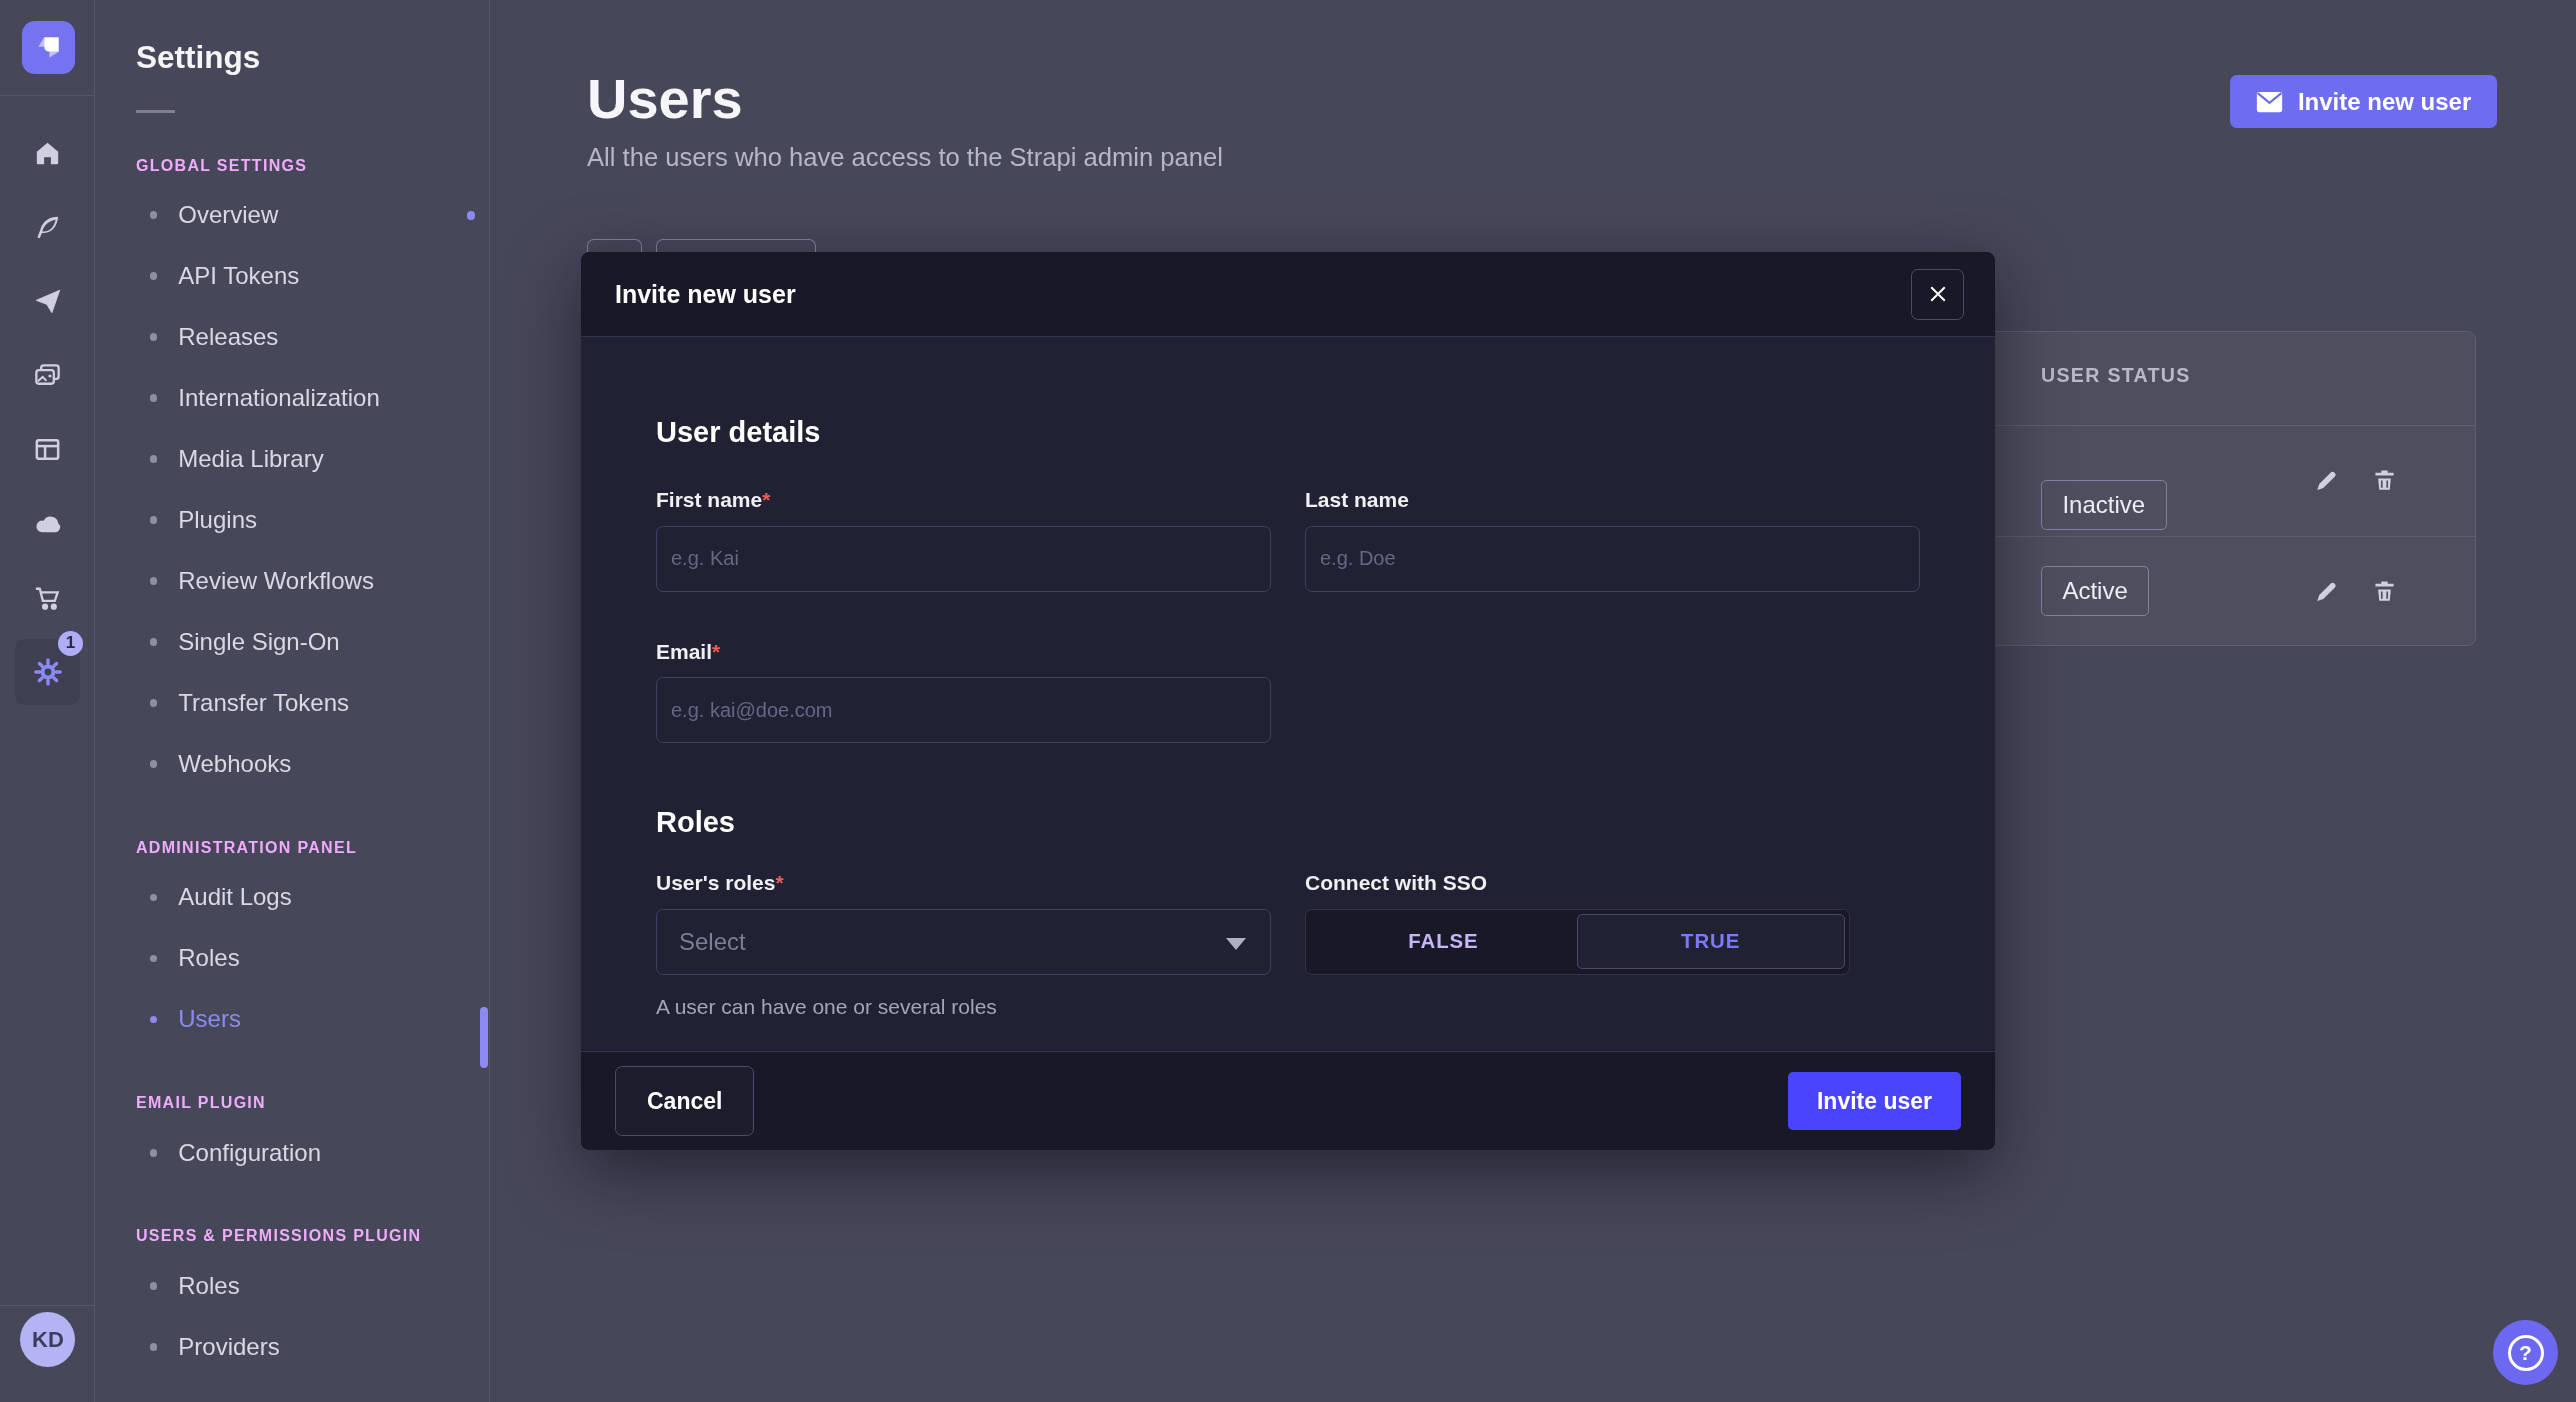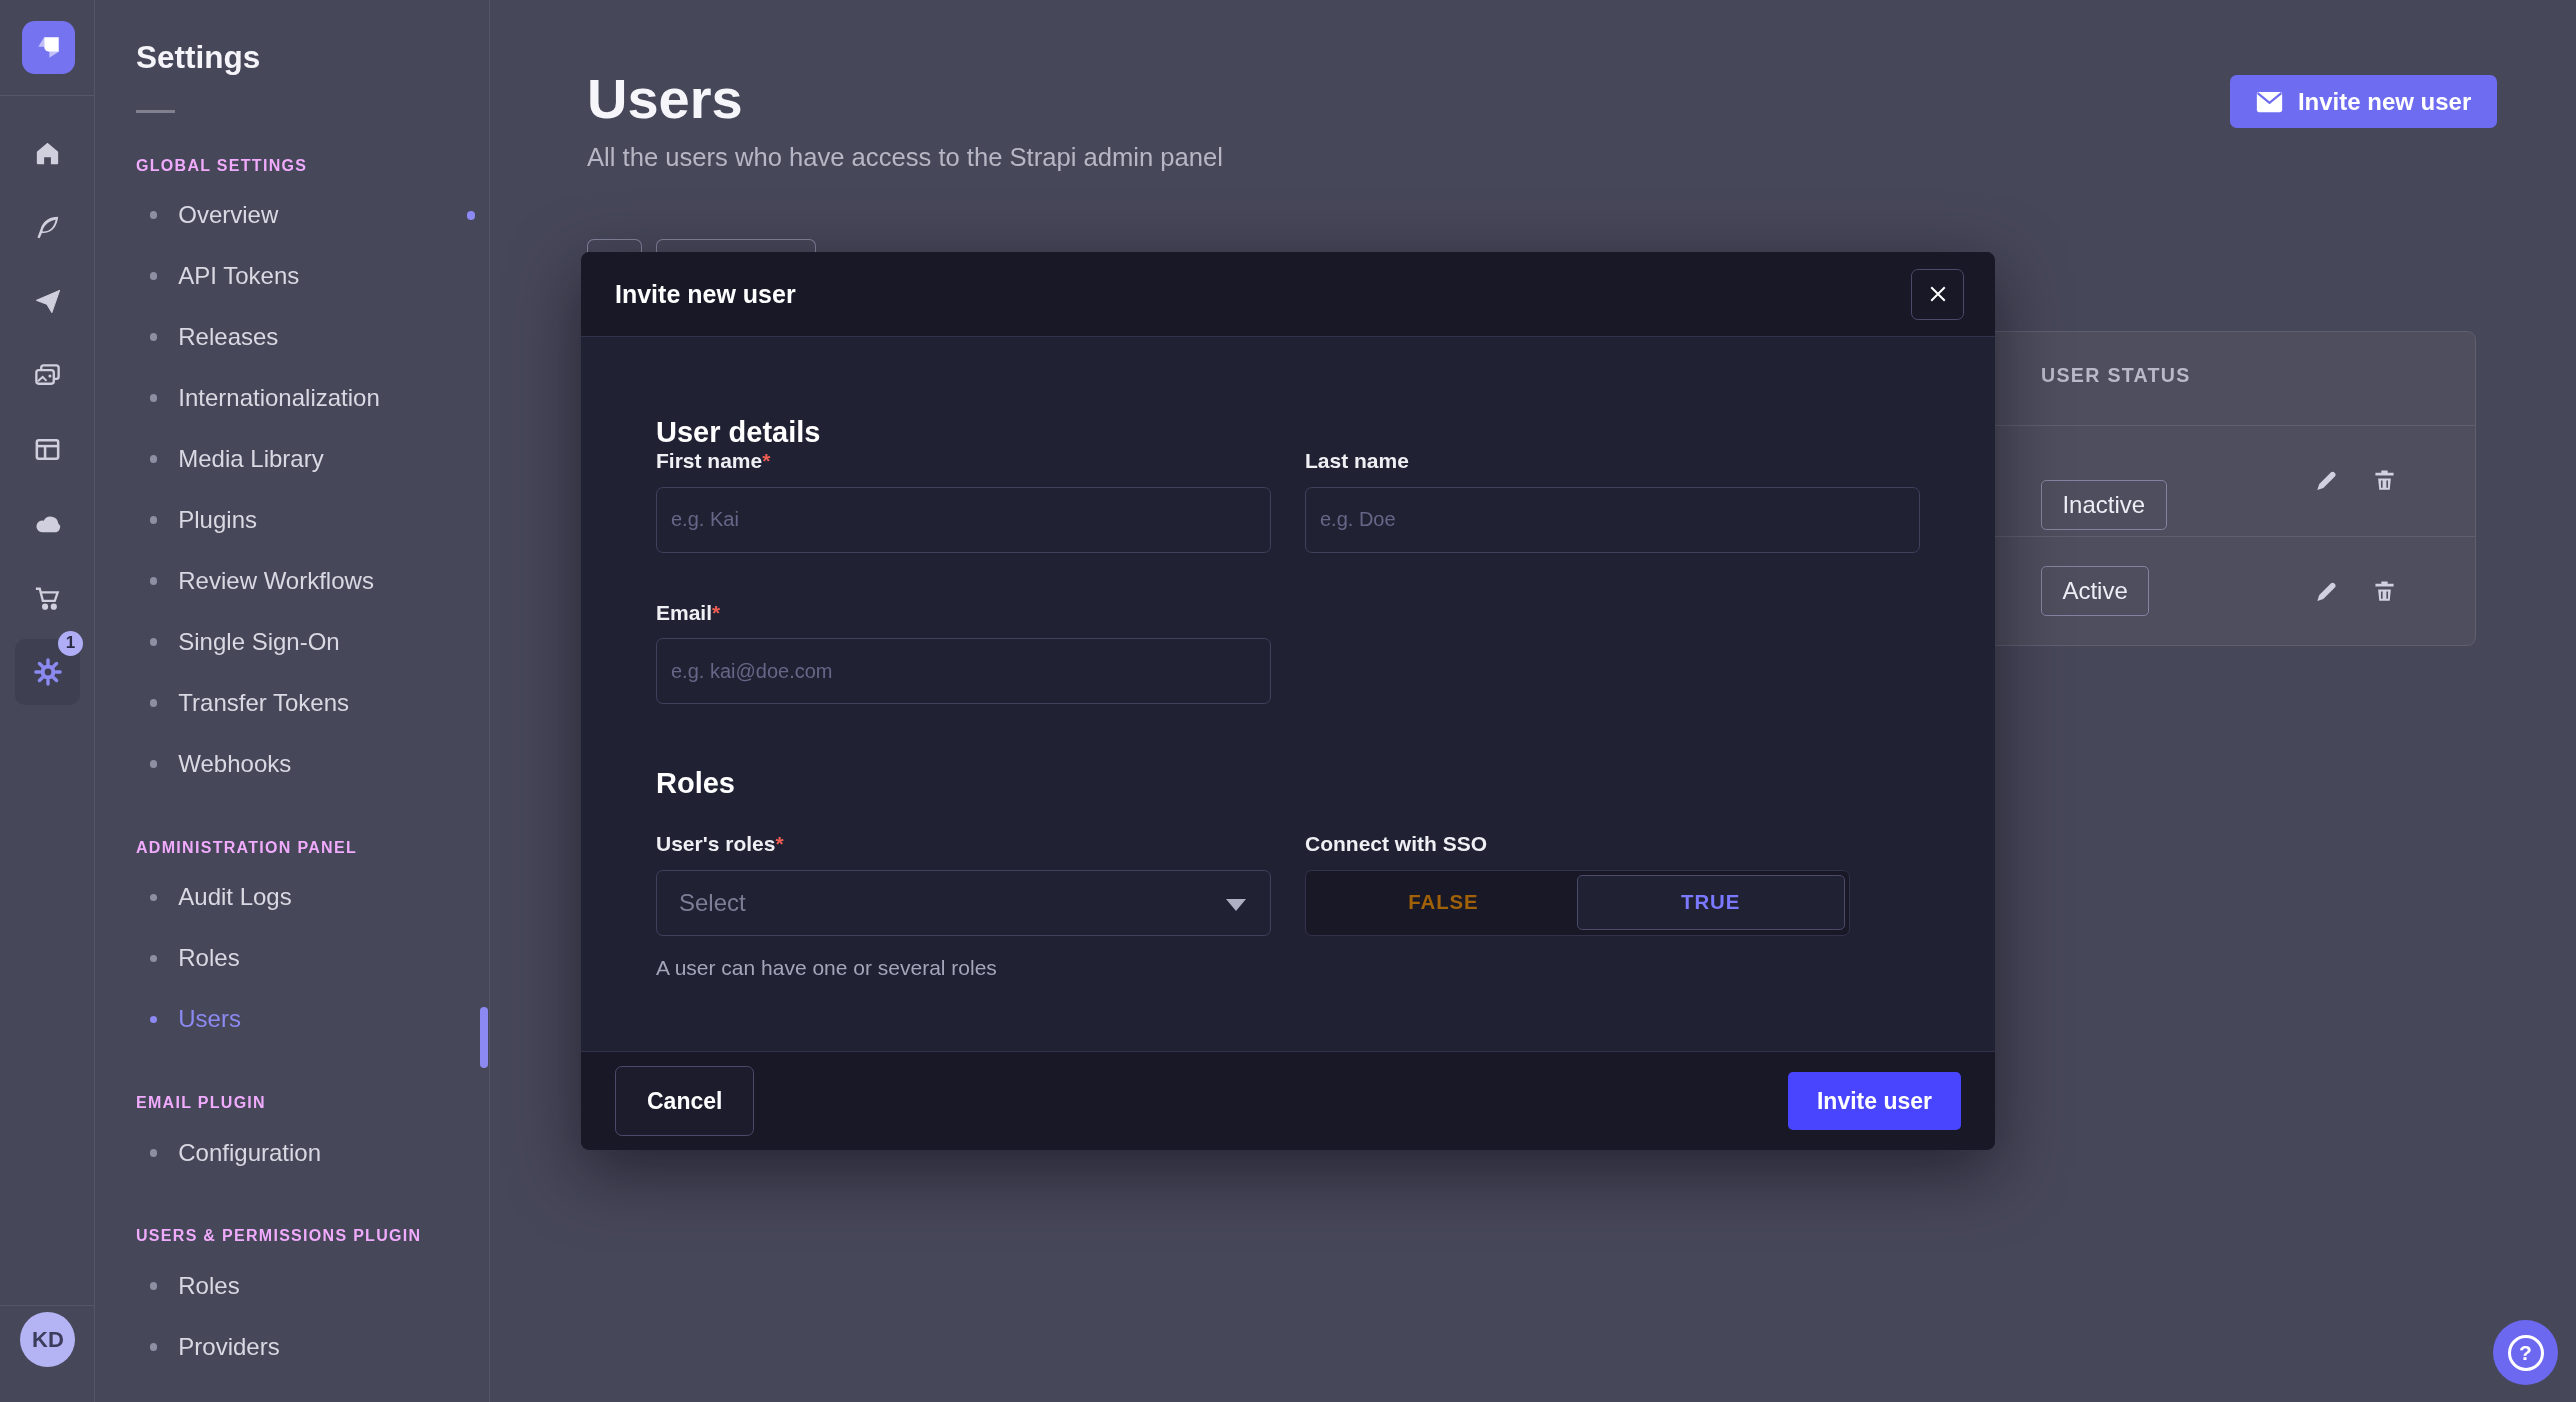--- a/index.html
+++ b/index.html
@@ -118,21 +118,21 @@
   }
   .modal-title { font-size: 25px; font-weight: 600; color: #ffffff; }
   .modal-close {
     margin-left: auto; width: 53px; height: 51px; background: transparent;
     border: 0.9px solid #4a4a6a; border-radius: 6.8px; cursor: pointer;
     display: flex; align-items: center; justify-content: center; color: #ffffff;
   }
   .modal-body { position: absolute; top: 86px; left: 0; width: 100%; padding: 78px 75px 0; }
   .section-heading { font-size: 29px; font-weight: bold; color: #ffffff; }
   .fields-grid { display: grid; grid-template-columns: 615px 615px; column-gap: 34px; }
-  .grid-details { }
+  .grid-details { margin-top: 39px; }
   .grid-email { margin-top: 48px; }
   .grid-roles { margin-top: 32px; }
   .field-label { font-size: 21px; font-weight: 600; color: #eef0f4; margin-bottom: 13.6px; display: block; }
   .req { color: #ee5e52; }
   .text-input {
     width: 100%; height: 66px; background: #212134; border: 0.9px solid #41415f;
     border-radius: 6.8px; padding: 0 14px; font-size: 20px; color: #ffffff; font-family: inherit;
   }
   .text-input::placeholder { color: #666687; opacity: 1; }
   .select-box {
@@ -146,21 +146,21 @@
     border-top: 12.8px solid #b0b0c4;
   }
   .field-hint { margin-top: 20.4px; font-size: 21px; color: #a5a5ba; }
   .roles-heading { margin-top: 63px; }
   .toggle-group {
     width: 545px; height: 66px; background: #181826; border: 0.9px solid #32324d;
     border-radius: 6.8px; display: flex; padding: 4.3px;
   }
   .toggle-opt {
     flex: 1; display: flex; align-items: center; justify-content: center; cursor: pointer;
-    font-size: 20.4px; font-weight: bold; letter-spacing: 0.9px; color: #a16207;
+    font-size: 20.4px; font-weight: bold; letter-spacing: 0.9px; color: #c4b5fd;
     background: transparent; border: none; border-radius: 5.1px; font-family: inherit;
   }
   .toggle-opt.selected { background: #212134; border: 0.9px solid #4a4a6a; color: #7b79ff; }
   .modal-footer {
     position: absolute; bottom: 0; left: 0; width: 100%; height: 99px;
     background: #181826; border-top: 0.9px solid #32324d; border-radius: 0 0 8.5px 8.5px;
     display: flex; align-items: center; justify-content: space-between; padding: 0 34px;
   }
   .btn-cancel {
     height: 70px; padding: 0 31px; background: #1c1c2c; border: 0.9px solid #4a4a6a;

